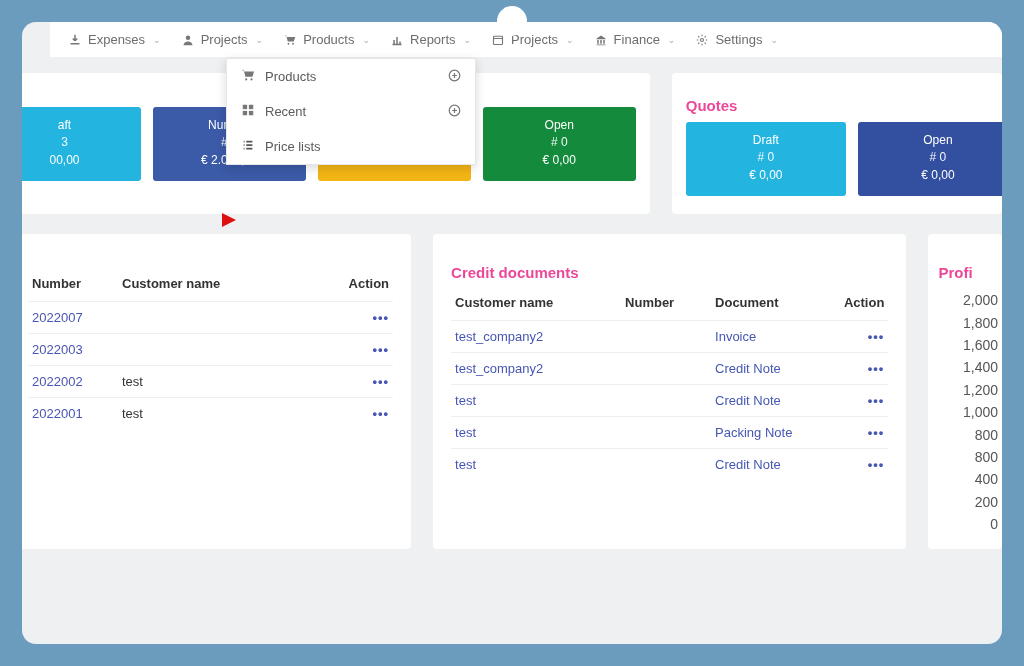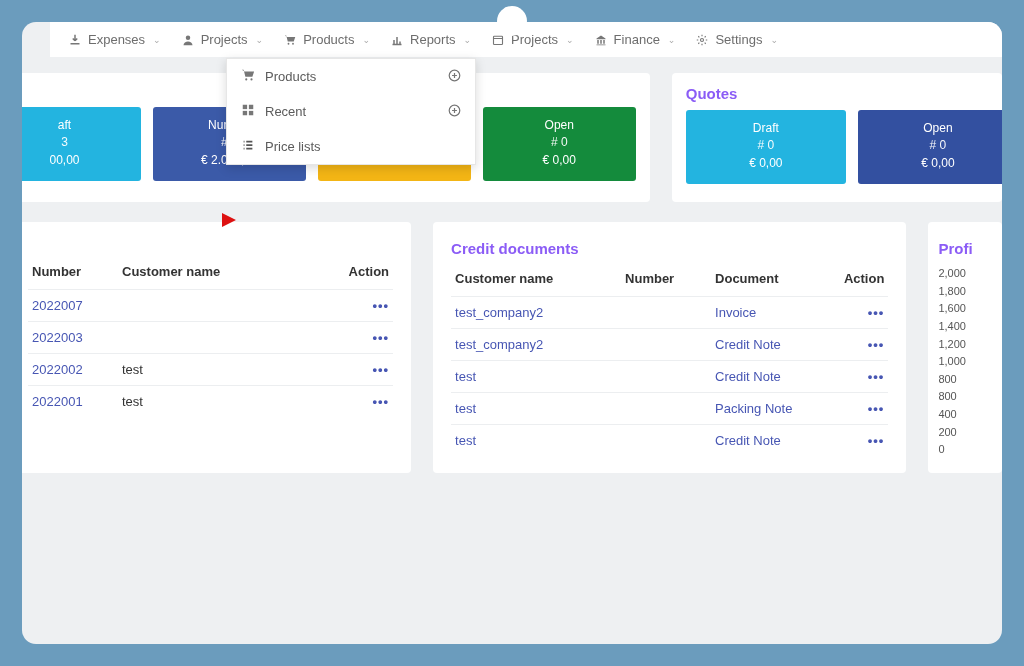--- a/index.html
+++ b/index.html
@@ -15,21 +15,21 @@
   .dropdown-item { display: flex; align-items: center; justify-content: space-between; padding: 9px 14px; color: #5b5b5b; cursor: pointer; font-size: 13px; }
   .dd-left { display: flex; align-items: center; gap: 10px; }
   .plus { font-size: 13px; color: #888; }
   .arrow { position: absolute; top: 189px; left: 178px; z-index: 45; }
   .arrow svg { fill: #d11; }
   .content { padding: 16px 0 0 0; }
   .status-wrap { display: flex; gap: 22px; padding: 0 0 0 0; }
   .panel { background: #fff; border-radius: 4px; padding: 12px 14px 18px; }
   .panel.invoices { margin-left: -40px; width: 700px; }
   .panel.quotes { width: 360px; }
-  .section-title { font-weight: 700; font-size: 15px; color: #8b5cf6; margin-bottom: 8px; }
+  .section-title { font-weight: 700; font-size: 15px; color: #ec4899; margin-bottom: 8px; margin-top: 12px; }
   .tiles { display: flex; gap: 12px; }
   .tile { flex: 1; color: #fff; text-align: center; padding: 10px 6px 12px; border-radius: 3px; min-width: 90px; font-size: 12px; line-height: 1.45; }
   .tile .t-head { font-weight: 500; }
   .tile .t-mid { opacity: 0.95; }
   .tile .t-amt { font-weight: 500; }
   .c-draft { background: #23b4e0; }
   .c-unpaid { background: #3b5aa8; }
   .c-overdue { background: #f3b515; }
   .c-paid { background: #148b3c; }
   .c-open { background: #3350a0; }
@@ -37,21 +37,21 @@
   .card { background: #fff; border-radius: 4px; padding: 18px 18px 14px; }
   .card.left { margin-left: -40px; width: 440px; }
   .card.mid { width: 520px; }
   .card.right { width: 80px; }
   table { width: 100%; border-collapse: collapse; font-size: 13px; }
   th { text-align: left; font-weight: 700; color: #333; padding: 6px 4px 10px; font-size: 13px; }
   th.act, td.act { text-align: right; }
   td { padding: 8px 4px; border-top: 1px solid #eceef0; color: #333; }
   td a { color: #4756b3; text-decoration: none; }
   .dots { color: #4756b3; font-weight: 900; letter-spacing: 1px; cursor: pointer; font-size: 13px; }
-  .axis { text-align: left; font-size: 11px; color: #555; line-height: 1.6; padding-top: 4px; }
+  .axis { text-align: right; font-size: 14px; color: #555; line-height: 1.6; padding-top: 4px; }
   .icon-svg { fill: #777; }
 </style>
 </head>
 <body>
 
 <div class="camera"></div>
 <div class="screen">
 
   <div class="navbar">
     <div class="nav-item">

